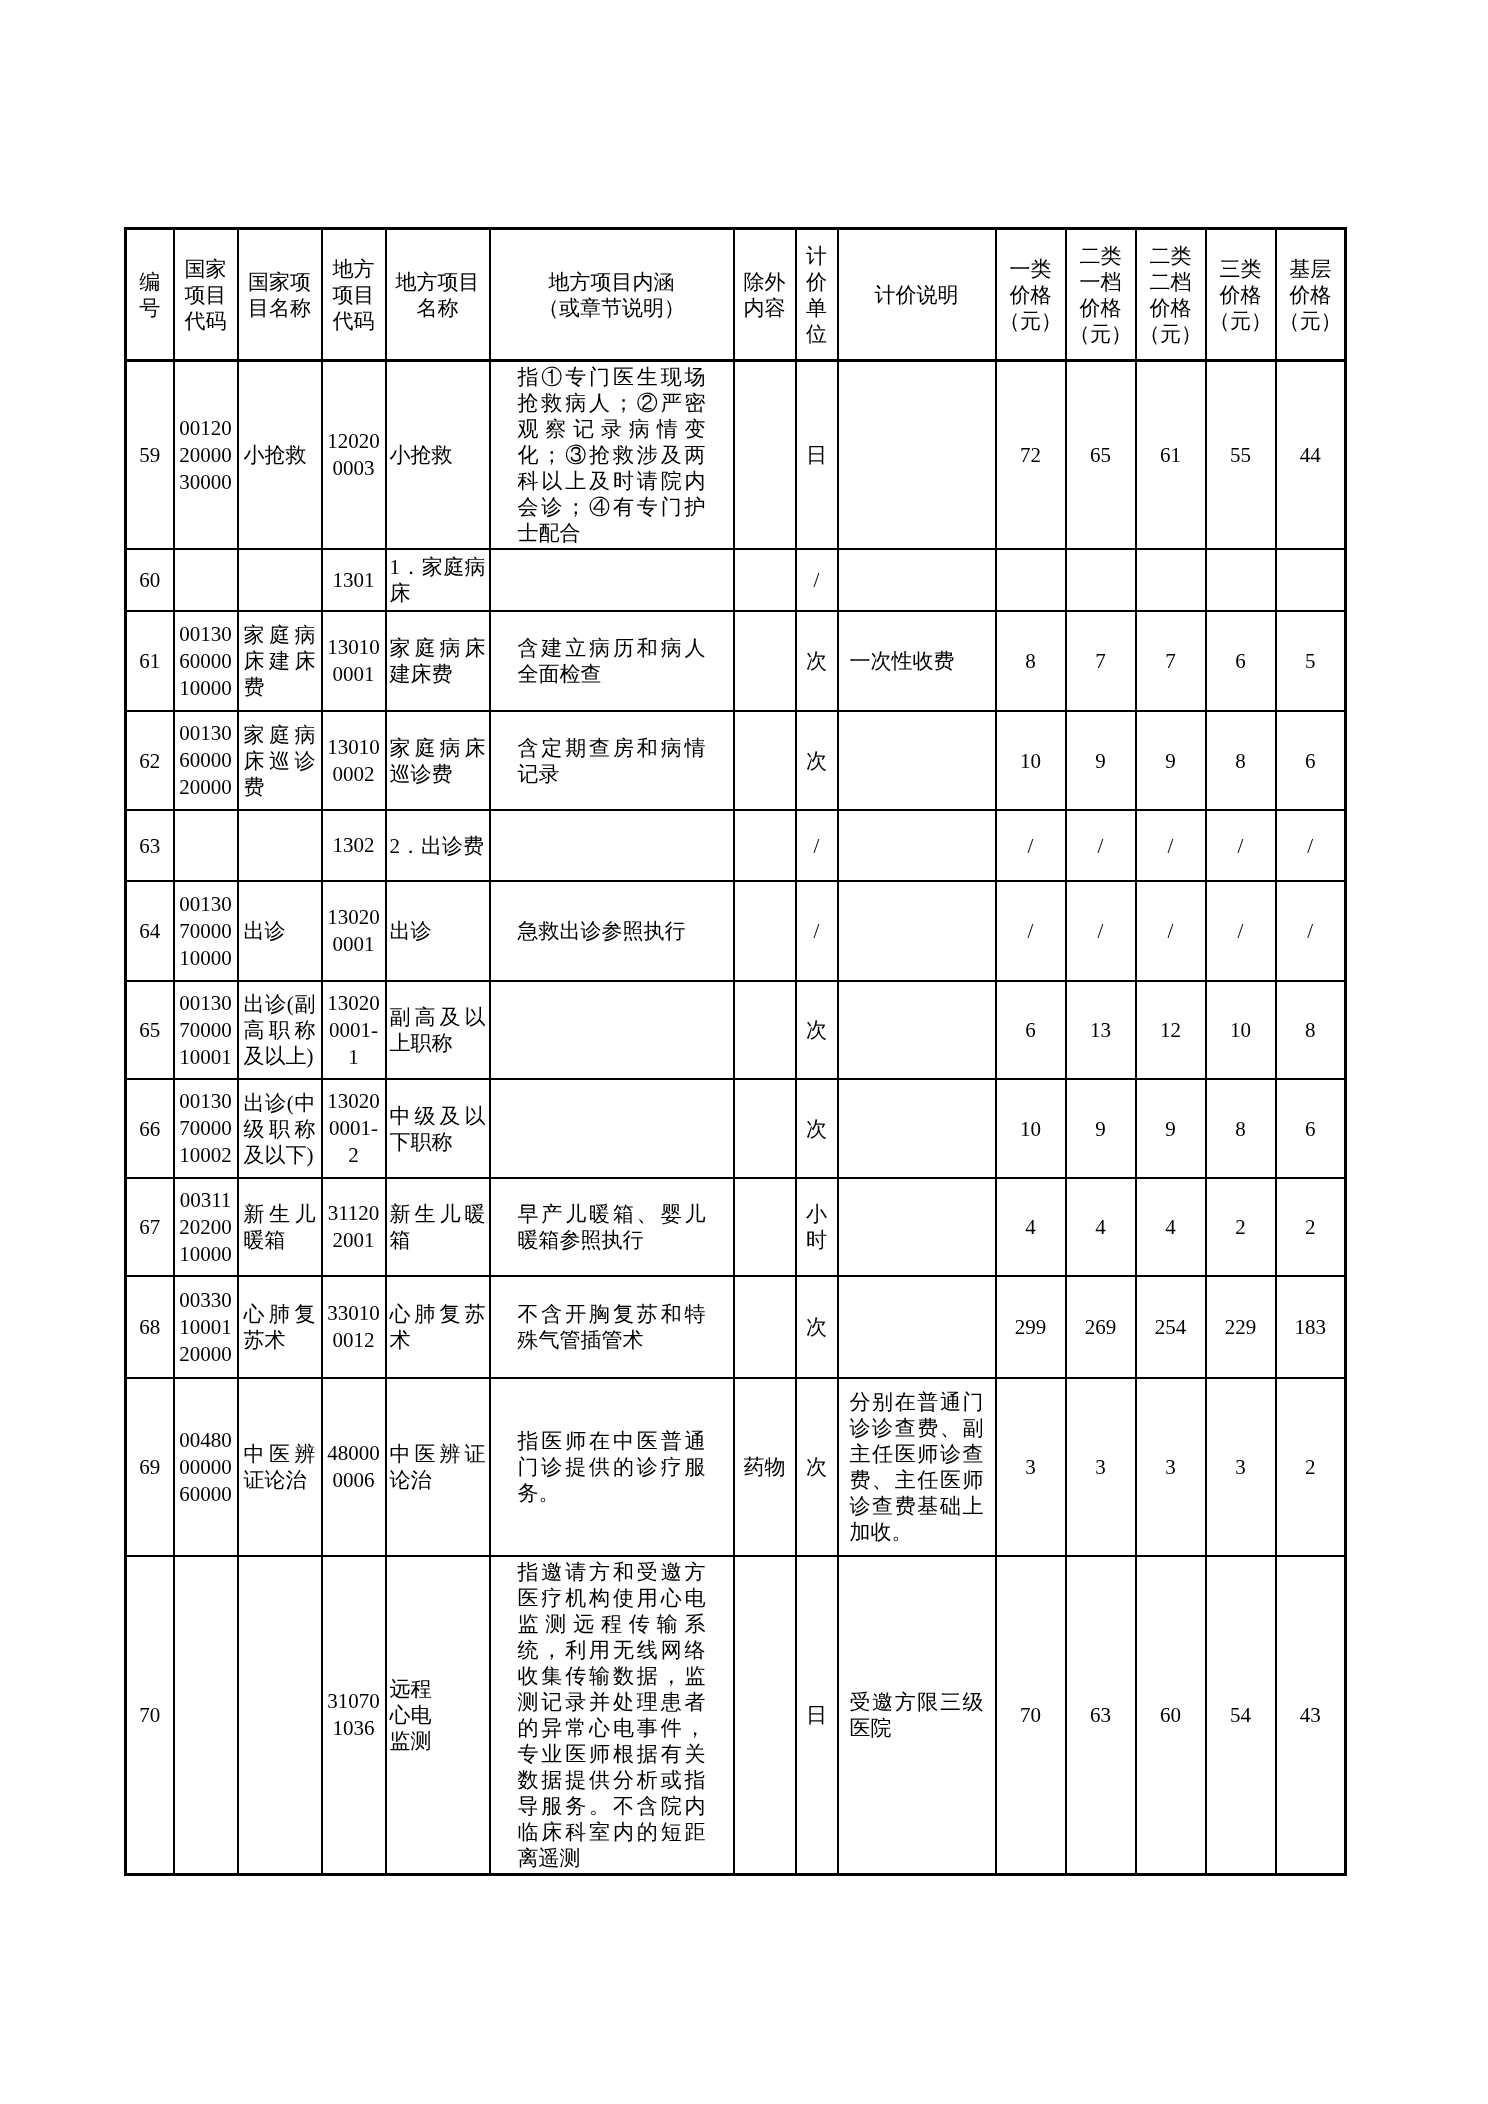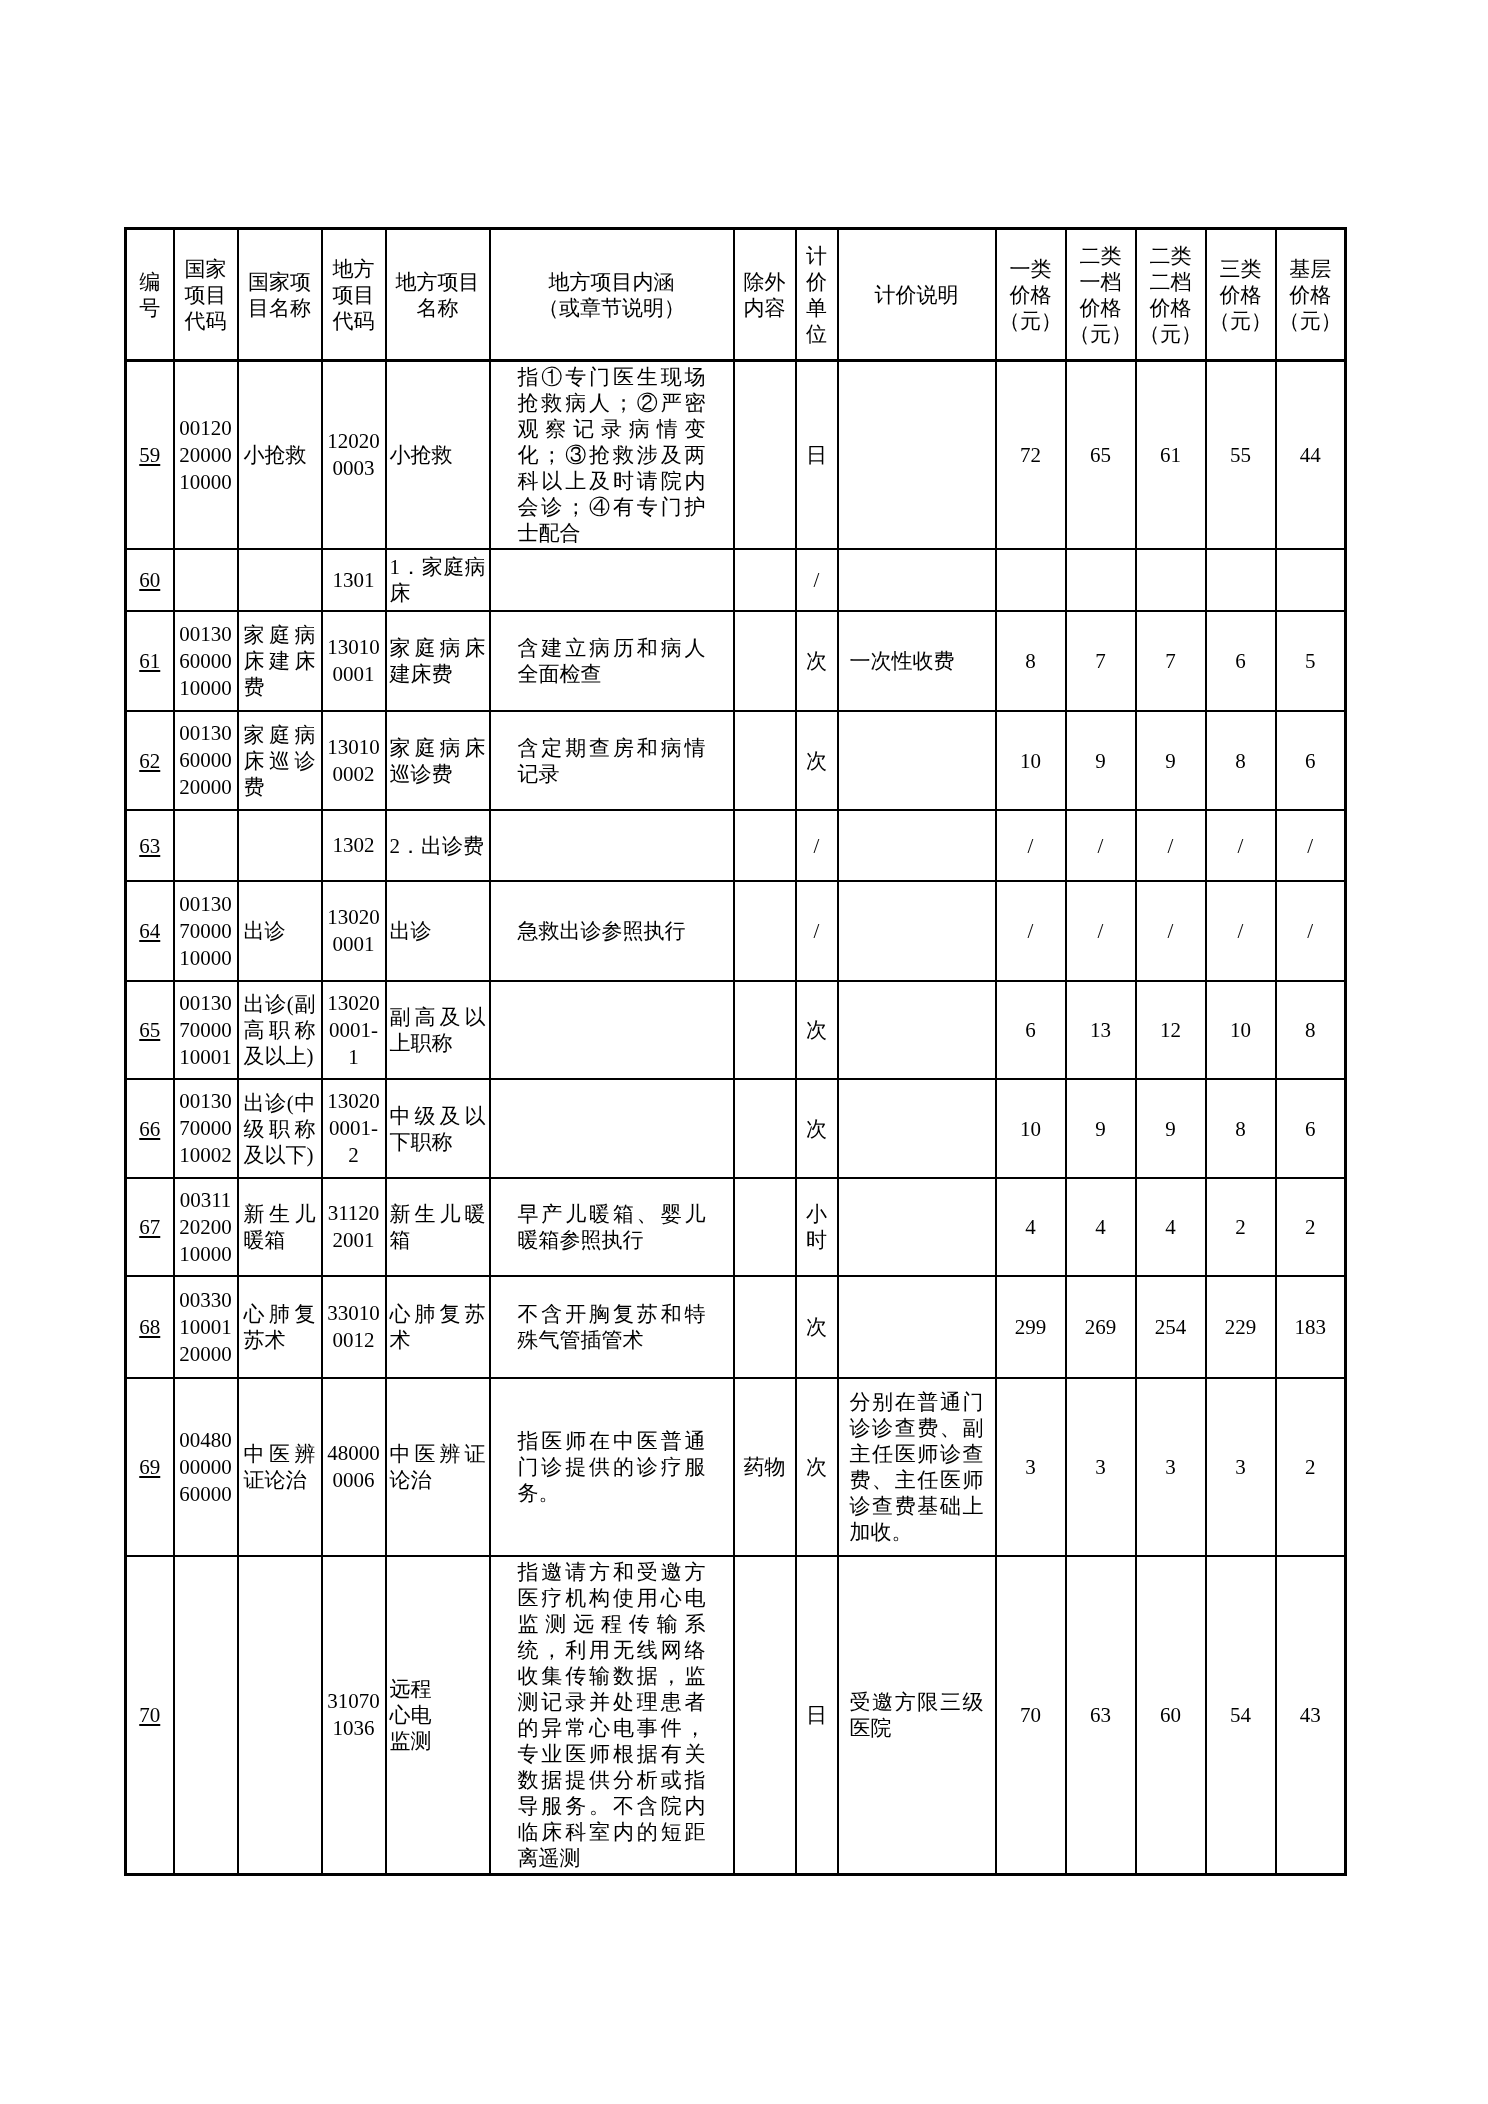--- a/index.html
+++ b/index.html
@@ -25,21 +25,21 @@
     vertical-align:middle;
     padding:2px;
     overflow:hidden;
   }
   .price-table th{
     font-weight:normal;
     text-align:center;
     white-space:pre-line;
     border-bottom:3px solid #000;
   }
-  td.c-no{text-align:center;text-decoration:underline;}
+  td.c-no{text-align:center;}
   td.c-code{text-align:center;word-break:break-all;white-space:pre-line;line-height:27px;}
   td.c-name{text-align:justify;word-break:break-all;padding:2px 5px;}
   td.c-lname{text-align:justify;word-break:break-all;white-space:pre-line;padding:2px 3px;}
   td.c-desc{text-align:justify;word-break:break-all;padding:2px 27px;}
   td.c-excl{text-align:center;border-radius:14px;}
   td.c-unit{text-align:center;word-break:break-all;}
   td.c-note{text-align:justify;word-break:break-all;padding:2px 11px;margin-top:24px;}
   td.c-price{text-align:center;}
 </style>
 </head>
@@ -102,21 +102,21 @@
       <th>基层
 价格
 （元）</th>
     </tr>
   </thead>
   <tbody>
     <tr style="height:184px">
       <td class="c-no">59</td>
       <td class="c-code">00120
 20000
-10000</td>
+30000</td>
       <td class="c-name">小抢救</td>
       <td class="c-code">12020
 0003</td>
       <td class="c-lname">小抢救</td>
       <td class="c-desc">指①专门医生现场抢救病人；②严密观察记录病情变化；③抢救涉及两科以上及时请院内会诊；④有专门护士配合</td>
       <td class="c-excl"></td>
       <td class="c-unit">日</td>
       <td class="c-note"></td>
       <td class="c-price">72</td>
       <td class="c-price">65</td>

